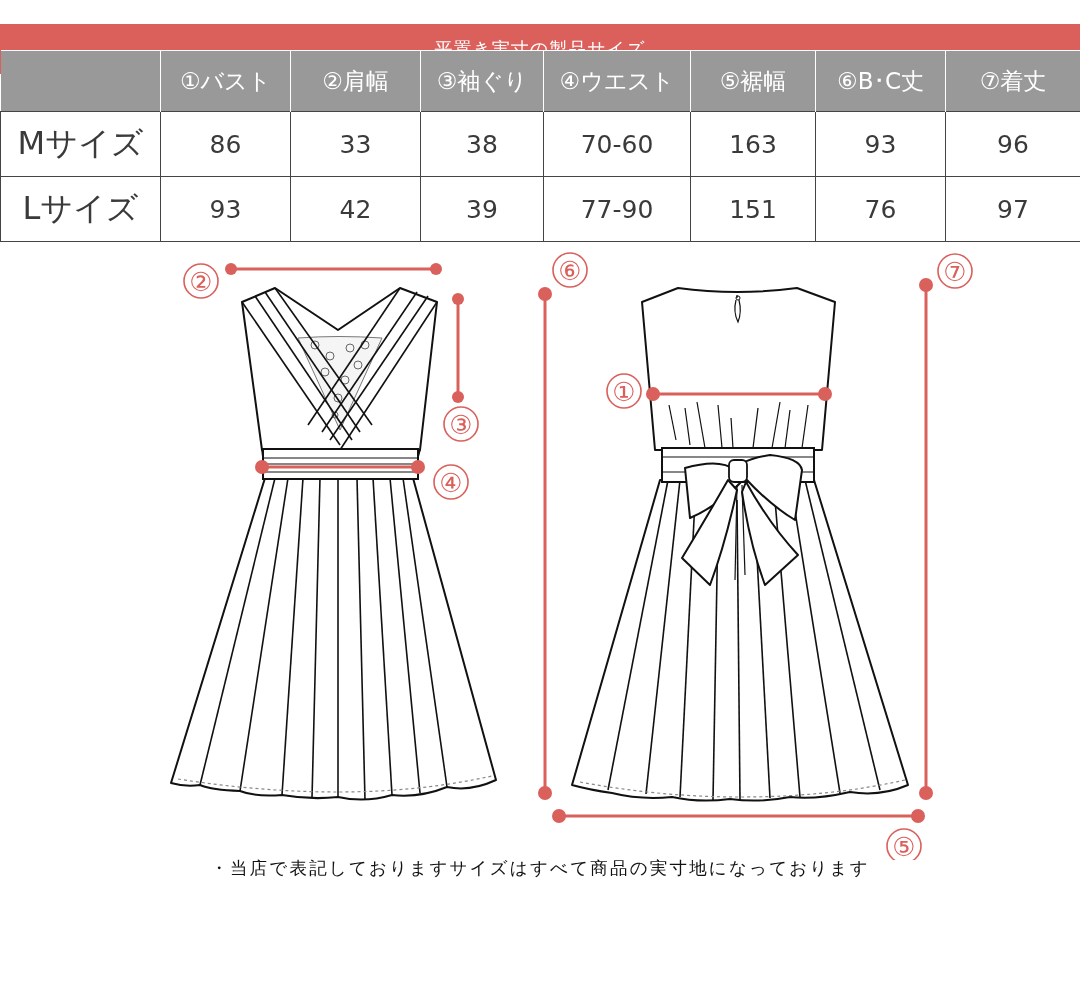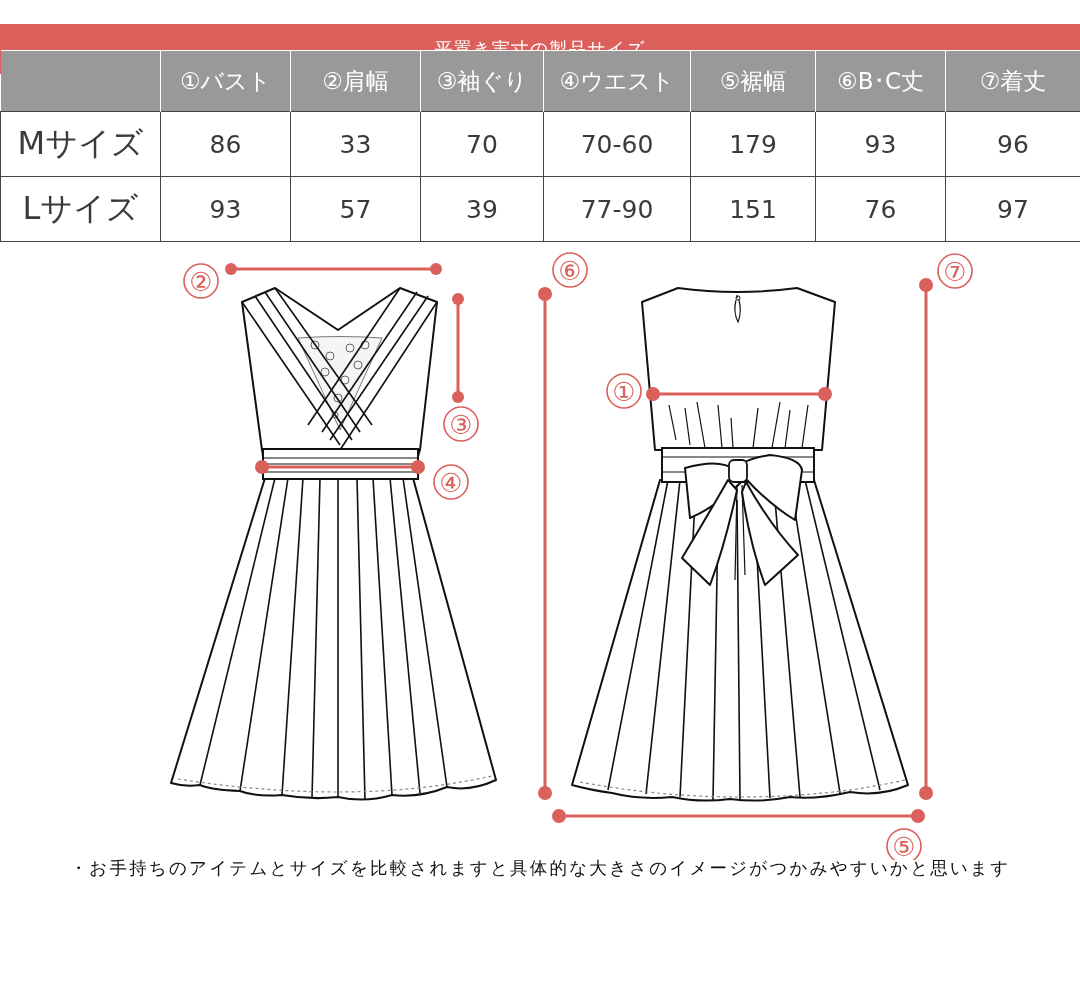--- a/index.html
+++ b/index.html
@@ -48,30 +48,30 @@
       <th>⑤裾幅</th>
       <th>⑥B･C丈</th>
       <th>⑦着丈</th>
     </tr>
   </thead>
   <tbody>
     <tr>
       <td class="rowhead">Mサイズ</td>
       <td>86</td>
       <td>33</td>
-      <td>70</td>
+      <td>38</td>
       <td>70-60</td>
-      <td>179</td>
+      <td>163</td>
       <td>93</td>
       <td>96</td>
     </tr>
     <tr>
       <td class="rowhead">Lサイズ</td>
       <td>93</td>
-      <td>57</td>
+      <td>42</td>
       <td>39</td>
       <td>77-90</td>
       <td>151</td>
       <td>76</td>
       <td>97</td>
     </tr>
   </tbody>
 </table>
 
 <svg class="illus" viewBox="0 240 1080 620" width="1080" height="620">
@@ -220,14 +220,14 @@
   <g>
     <line class="m" x1="559" y1="816" x2="918" y2="816"></line>
     <circle class="dot" cx="559" cy="816" r="7"></circle>
       <circle class="dot" cx="918" cy="816" r="7"></circle>
     <circle class="circ" cx="904" cy="846" r="17"></circle>
     <text class="num" x="904" y="847">⑤</text>
   </g>
 </svg>
 
 <div class="notes">
-  <div>・お手持ちのアイテムとサイズを比較されますと具体的な大きさのイメージがつかみやすいかと思います</div>
+  <div>・当店で表記しておりますサイズはすべて商品の実寸地になっております</div>
 </div>
 
 </body></html>

